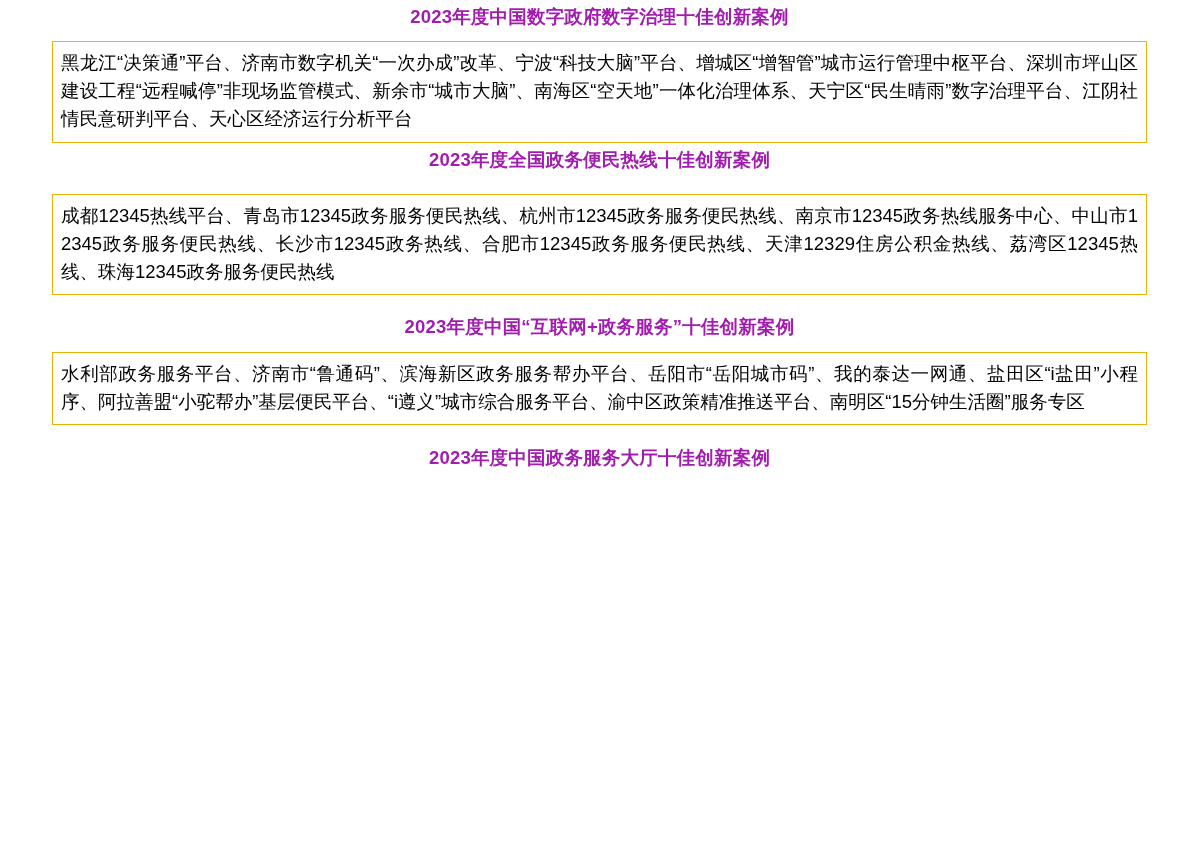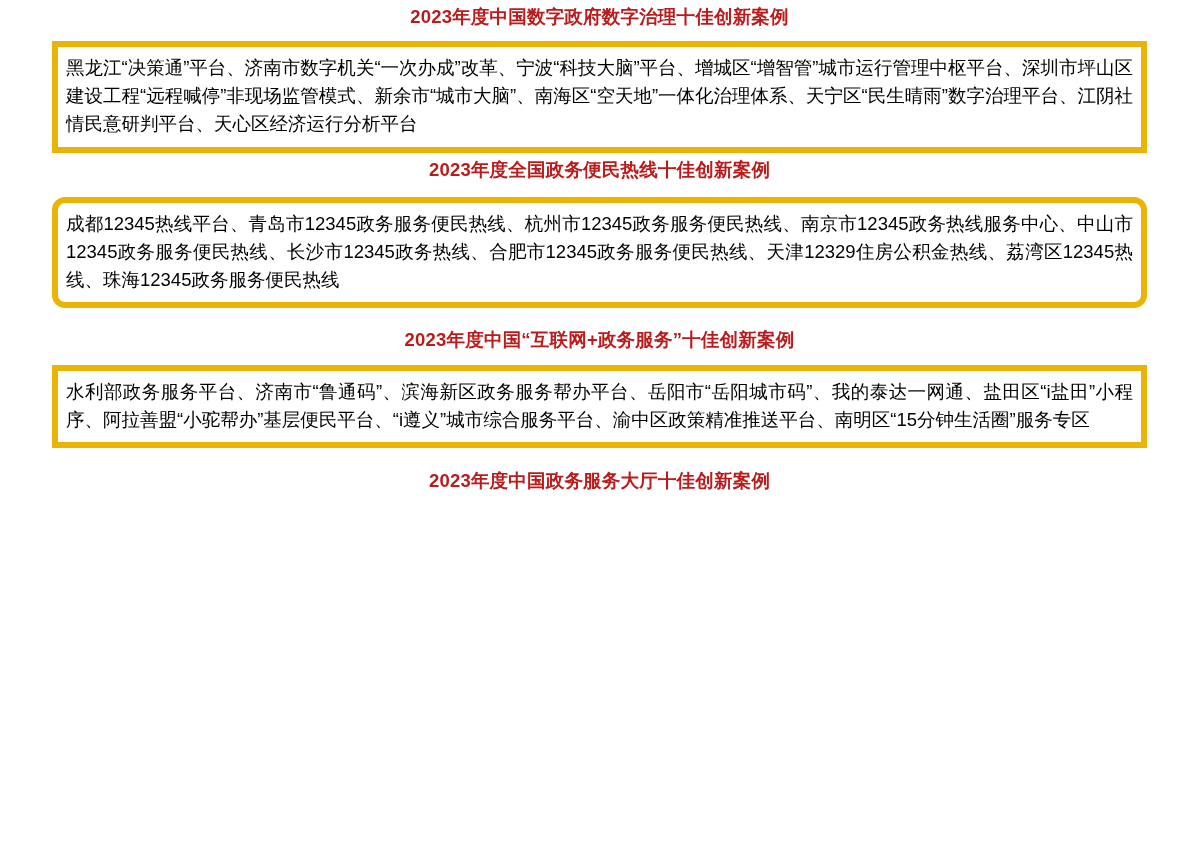--- a/index.html
+++ b/index.html
@@ -17,43 +17,43 @@
   .page {
     width: 1199px;
     box-sizing: border-box;
     padding: 4px 52px 0 52px;
   }
   .section {
     margin: 0;
   }
   .section-title {
     text-align: center;
-    color: #b91c1c;
+    color: #a21caf;
     font-weight: bold;
     font-size: 18.5px;
     line-height: 1.2;
     letter-spacing: 0.2px;
     margin: 0;
     padding: 6px 0 7px 0;
   }
   .section-body {
-    border: 6px solid #eab308;
+    border: 1px solid #eab308;
     box-sizing: border-box;
     padding: 7px 8px 8px 8px;
     font-size: 18.5px;
     line-height: 1.52;
     text-align: justify;
     text-justify: inter-ideograph;
     letter-spacing: 0px;
     word-break: break-all;
   }
   .sec-0 .section-title { padding-top: 2px; }
   .sec-0 .section-body { margin-top: 6px; }
   .sec-1 .section-title { }
-  .sec-1 .section-body { margin-top: 9px; border-radius: 13px; }
+  .sec-1 .section-body { margin-top: 16px; }
   .sec-2 .section-title { padding-top: 21px; }
   .sec-2 .section-body { margin-top: 7px; }
   .sec-3 .section-title { padding-top: 22px; }
   .sec-3 .section-body { margin-top: 6px; }
   .sec-4 .section-title { padding-top: 22px; }
   .sec-4 .section-body { margin-top: 7px; }
 </style>
 </head>
 <body>
 

